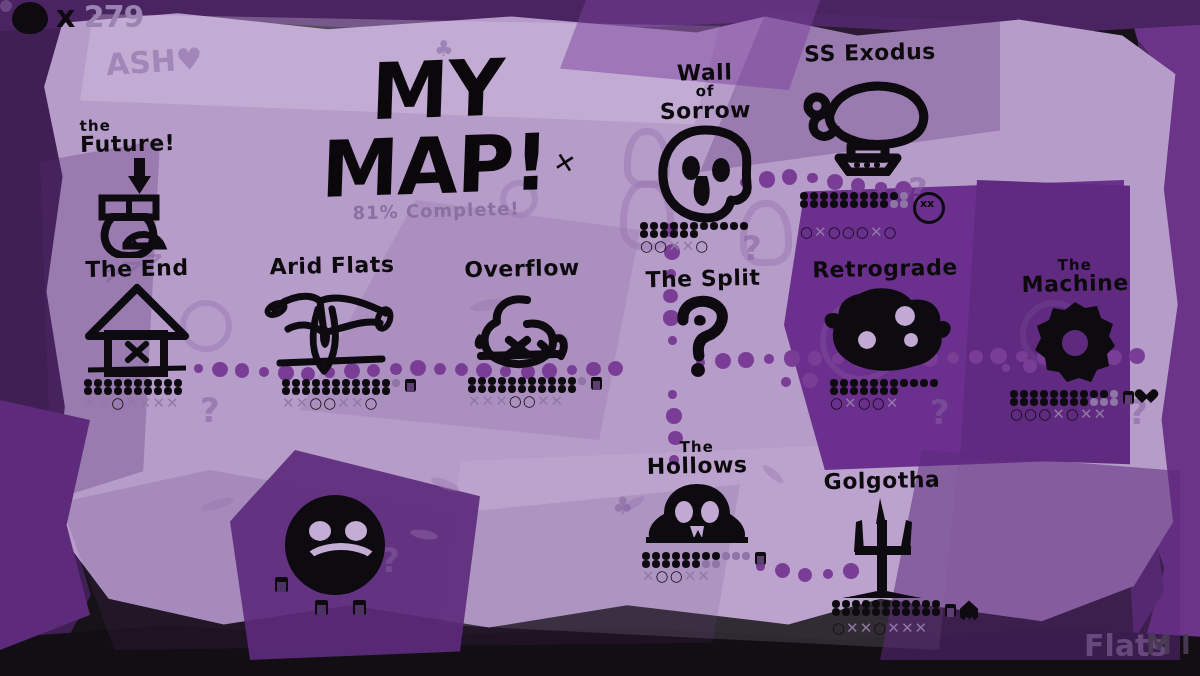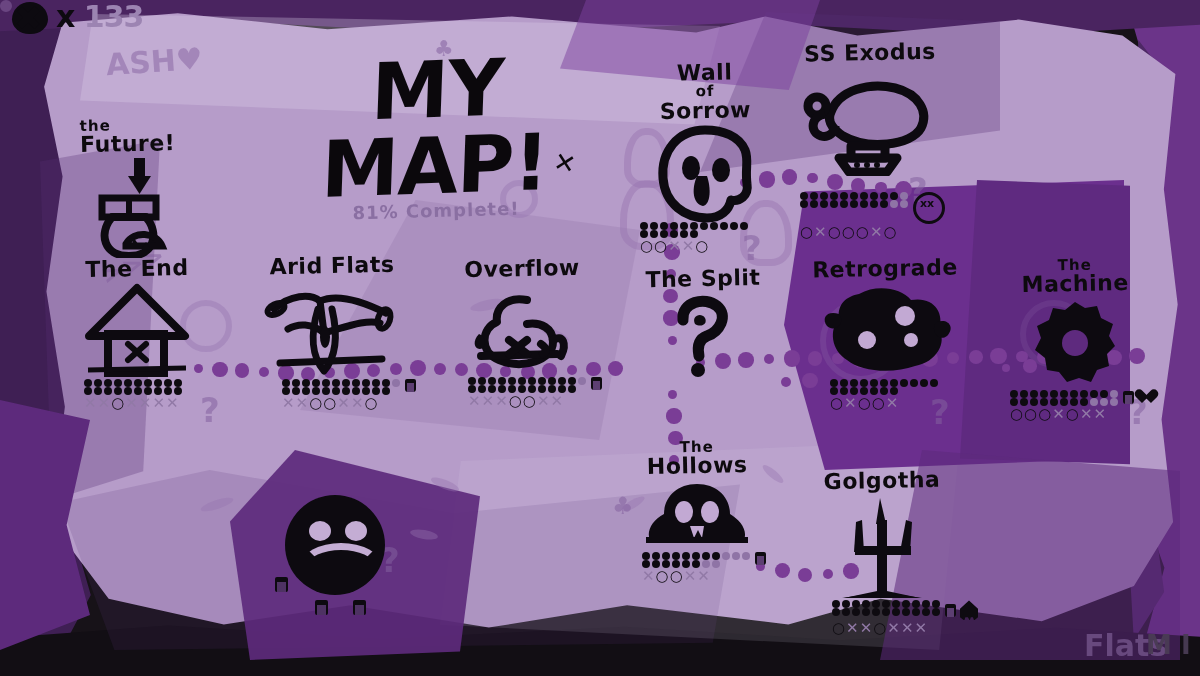--- a/index.html
+++ b/index.html
@@ -277,21 +277,21 @@
       <div class="pd" style="left: 1023.24px; top: 359.333px; width: 13.3472px; height: 13.3472px; background: rgb(122, 61, 150);"></div>
     </div>
 
   <div id="hud">
     <div class="bombicon">
       <div class="bb"></div>
         <div class="xx">✖</div>
     </div>
     <div class="cnt">
       <span>x</span>
-      <em>133</em>
+      <em>279</em>
     </div>
   </div>
 
   <div id="title">
     <div class="big">MY MAP!</div>
     <div class="sub">81% Complete!</div>
     <div class="tick">✕</div>
   </div>
 
   <div class="node" style="left:62px;top:118px;width:140px;">

